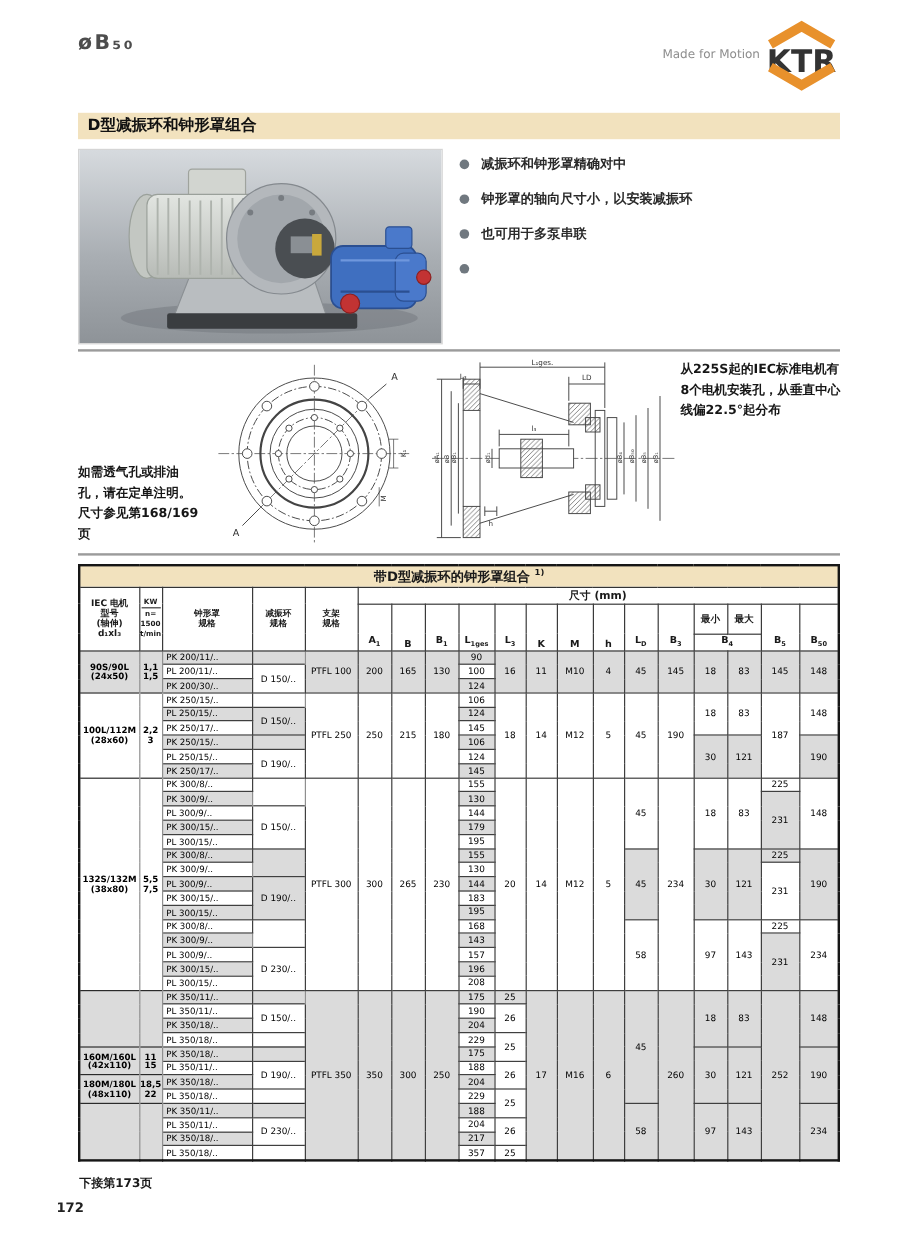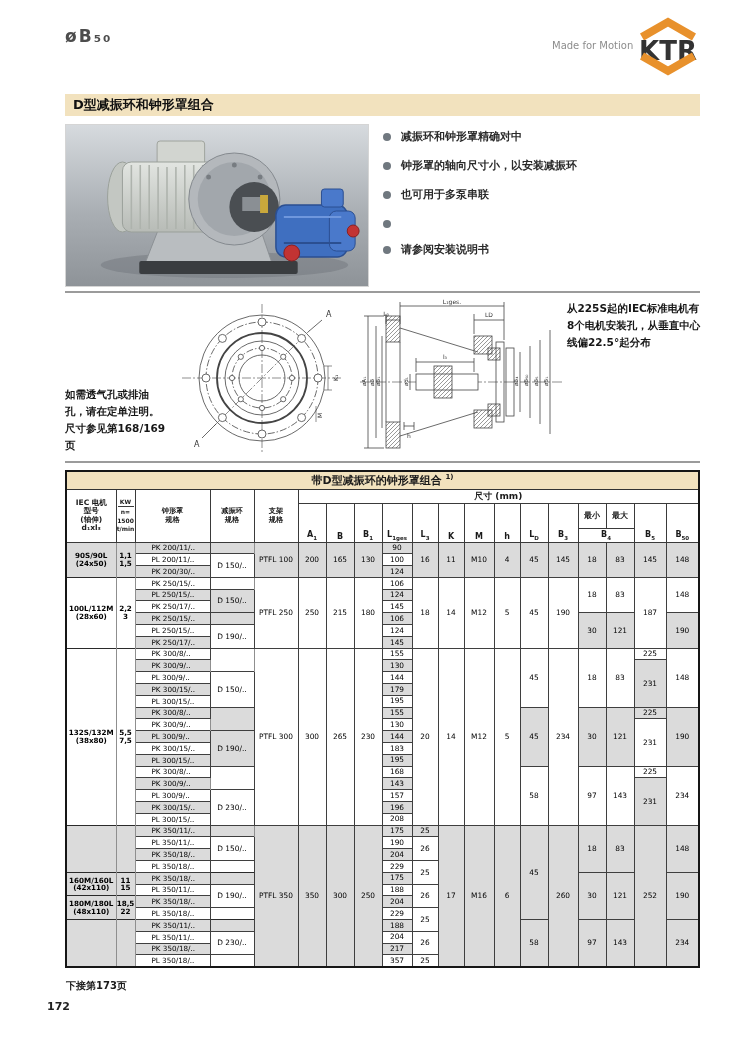--- a/index.html
+++ b/index.html
@@ -39,21 +39,21 @@
   .h-kw div:first-child{border-bottom:1px solid #3a3a3a;margin:0 1px 1px 1px;}
   .dim-h{height:14px;font-size:9px;}
   .h-dim{vertical-align:bottom;font-size:8px;padding-bottom:1px;}
   .h-dim sub{font-size:5.5px;}
   .h-mm{font-size:8px;vertical-align:middle;}
   tr.r3h{height:25px;} tr.r4h{height:14px;}
   tbody td{height:11.8px;font-size:7.4px;line-height:1.02;text-align:center;vertical-align:middle;color:#000;background:transparent;}
   tbody tr:nth-child(odd){background:#DBDBDB;}
   td.vbox{border:1px solid #3f3f3f;}
   td.plain{border-left:1px solid #8f8f8f;border-right:1px solid #8f8f8f;}
-  td.c-bell{text-align:left;padding-left:16px;font-size:7.2px;}
+  td.c-bell{text-align:left;padding-left:3px;font-size:7.2px;}
   td.c-motor,td.c-kw{font-weight:bold;font-size:7.2px;}
   tr.sec td{border-top:1px solid #2a2a2a;}
   .cont{left:66px;top:979px;font-size:10px;font-weight:bold;}
   .pagenum{left:47px;top:1000px;font-size:11px;font-weight:bold;color:#222;}
 </style>
 </head>
 <body>
 
 <div class="abs h-title">øB₅₀</div>
 <div class="abs mfm">Made for Motion</div>
@@ -124,24 +124,20 @@
       <span class="dot"></span>
       <span>钟形罩的轴向尺寸小，以安装减振环</span>
     </div>
   <div class="bullet">
       <span class="dot"></span>
       <span>也可用于多泵串联</span>
     </div>
   <div class="bullet">
       <span class="dot"></span>
     </div>
-  <div class="bullet">
-      <span class="dot"></span>
-      <span>请参阅安装说明书</span>
-    </div>
 </div>
 
 <div class="abs rule" style="top:291px"></div>
 
 <div class="abs note note-left">如需透气孔或排油孔，请在定单注明。尺寸参见第168/169页</div>
 
 <svg class="abs" style="left:170px;top:298px" width="190" height="160" viewBox="0 0 190 160">
   <g class="draw" stroke-width="0.8">
     <circle cx="92" cy="80" r="63"></circle>
     <circle cx="92" cy="80" r="56" stroke-dasharray="7 2 1.5 2"></circle>

